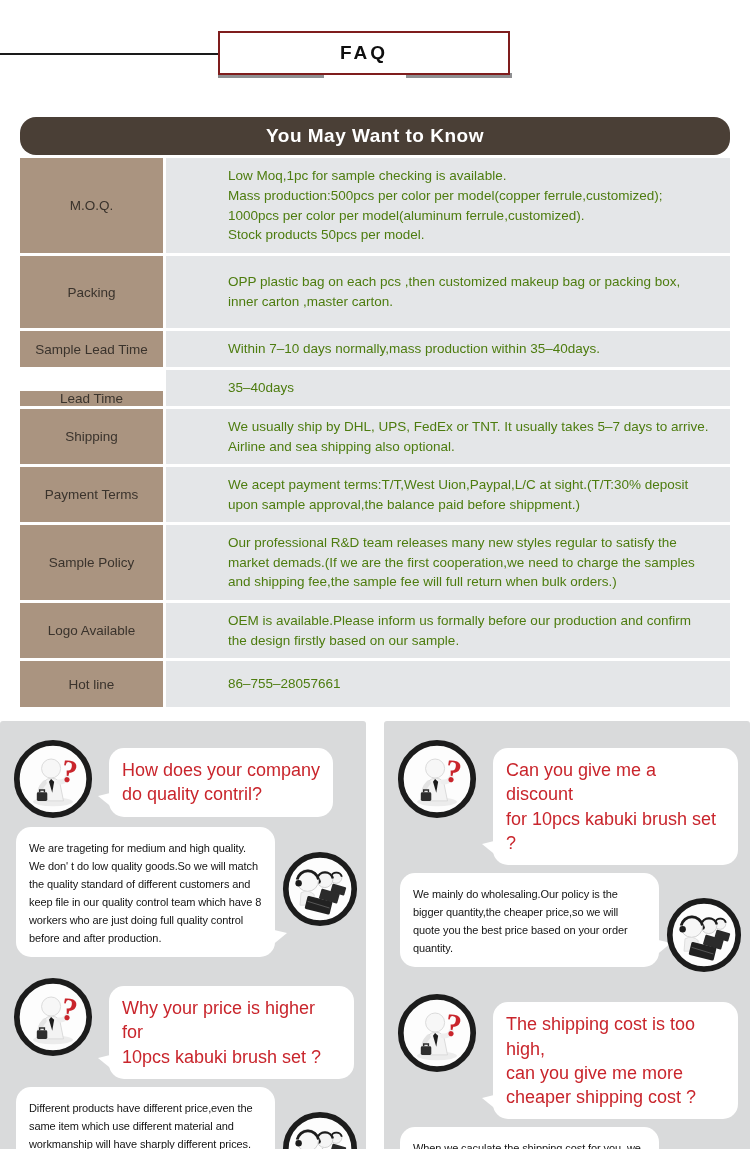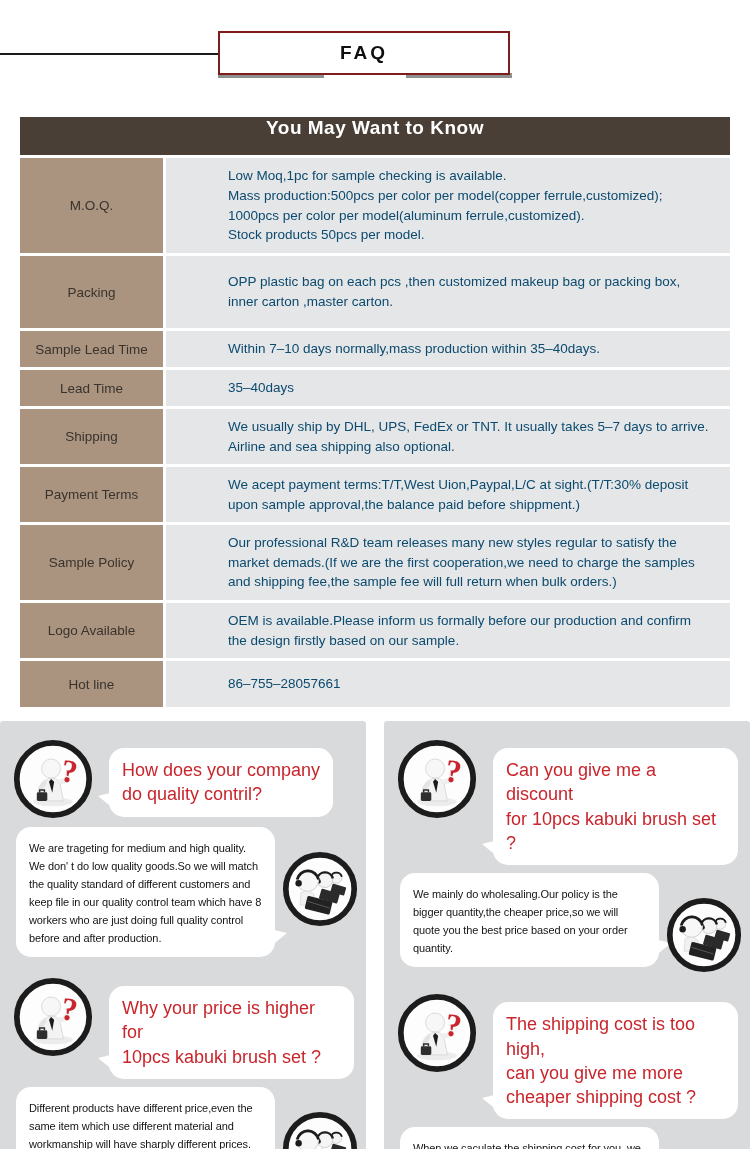--- a/index.html
+++ b/index.html
@@ -21,40 +21,40 @@
   }
   .faq-title{font-size:19px;font-weight:bold;letter-spacing:3px;color:#0f0f0f;}
   .faq-shadow{position:absolute;top:73px;height:5px;background:#8e8f91;z-index:1;}
   .faq-shadow.left{left:218px;width:106px;}
   .faq-shadow.right{left:406px;width:106px;}
 
   
   .know-table{margin:22px 20px 0 20px;}
   .kt-header{
     height:38px;background:#4a3f36;color:#ffffff;
-    display:flex;align-items:flex-start;justify-content:center;
-    font-size:19px;font-weight:bold;letter-spacing:.5px;
+    display:flex;align-items:center;justify-content:center;
+    font-size:19px;font-weight:bold;letter-spacing:.5px;border-radius:16px;
   }
   .kt-row{display:flex;margin-top:3px;}
   .kt-label{
     width:143px;flex-shrink:0;margin-right:3px;background:#aa9480;
     display:flex;align-items:center;justify-content:center;text-align:center;
     font-size:13.5px;color:#3a332c;padding:0 10px;box-sizing:border-box;
   }
   .kt-content{
     flex:1;background:#e4e6e8;display:flex;align-items:center;
     padding:8px 16px 8px 62px;box-sizing:border-box;
   }
   .kt-content span{
-    font-size:13.5px;color:#0c4a6e;line-height:1.45;white-space:pre-line;
+    font-size:13.5px;color:#4d7c0f;line-height:1.45;white-space:pre-line;
   }
   .kt-body .kt-row:nth-child(1){min-height:95px;}
   .kt-body .kt-row:nth-child(2){min-height:72px;}
   .kt-body .kt-row:nth-child(3){min-height:36px;}
-  .kt-body .kt-row:nth-child(4){min-height:36px;}
+  .kt-body .kt-row:nth-child(4){min-height:36px;align-items:flex-end;}
   .kt-body .kt-row:nth-child(5){min-height:52px;}
   .kt-body .kt-row:nth-child(6){min-height:52px;}
   .kt-body .kt-row:nth-child(7){min-height:68px;}
   .kt-body .kt-row:nth-child(8){min-height:48px;}
   .kt-body .kt-row:nth-child(9){min-height:46px;}
 
   
   .qa-section{display:flex;gap:18px;margin-top:14px;}
   .qa-panel{
     flex:1;background:#d9dadb;border-radius:3px;

